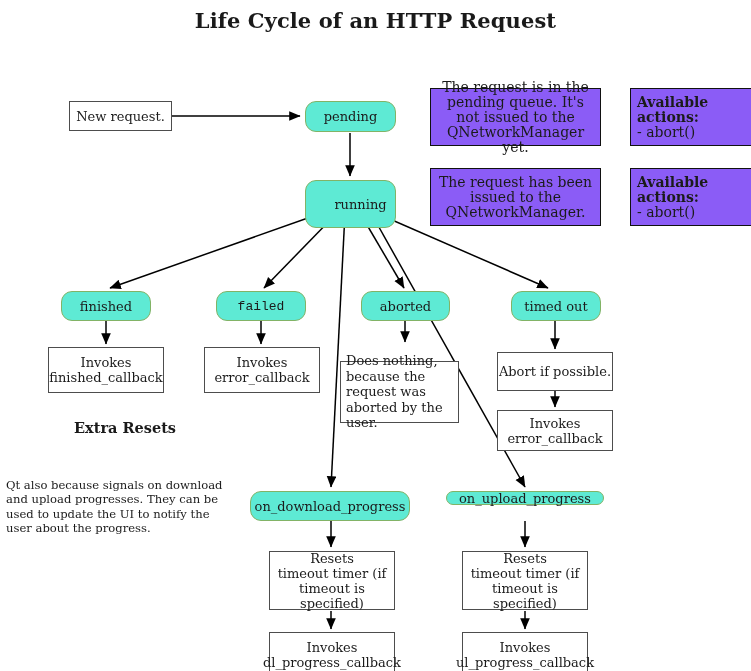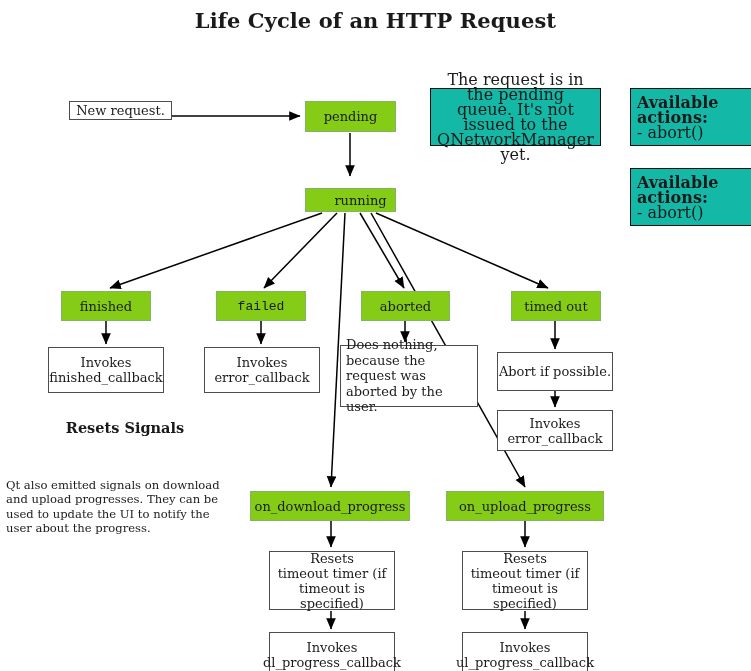--- a/index.html
+++ b/index.html
@@ -9,30 +9,30 @@
     font-family:"DejaVu Serif", serif;
     color:#1a1a1a;
     overflow:hidden;
     position:relative;
   }
   #canvas{position:absolute;left:0;top:0;width:751px;height:671px;}
   svg.edges{position:absolute;left:0;top:0;width:751px;height:671px;pointer-events:none;}
 
   .node{position:absolute;box-sizing:border-box;display:flex;align-items:center;justify-content:center;text-align:center;}
   .state{
-    background:#84cc16;border:1px solid #82b366;border-radius:0;
+    background:#5eead4;border:1px solid #82b366;border-radius:11px;
     font-size:13px;color:#1b1b1b;
   }
   .plain{
     background:#ffffff;border:1.4px solid #4d4d4d;
     font-size:13px;line-height:15px;color:#1b1b1b;
   }
   .desc{
-    background:#14b8a6;border:1.4px solid #111111;
-    font-size:16px;line-height:15px;color:#1b1b1b;
+    background:#8b5cf6;border:1.4px solid #111111;
+    font-size:14px;line-height:15px;color:#1b1b1b;
     padding:16px 6px;
   }
   .leftalign{justify-content:flex-start;text-align:left;}
   .desc .bold{font-weight:bold;}
   .title{
     position:absolute;left:0;top:8px;width:751px;text-align:center;
     font-size:21px;font-weight:bold;letter-spacing:.1px;
   }
   .extra-head{
     position:absolute;left:0;top:419px;width:250px;text-align:center;
@@ -88,29 +88,29 @@
       <path d="M331,521 L331,547"></path>
 
       <path d="M331,611 L331,629"></path>
 
       <path d="M525,521 L525,547"></path>
 
       <path d="M525,611 L525,629"></path>
     </g>
   </svg>
 
-  <div class="node plain" style="left:69px;top:101px;width:103px;height:19px;">
+  <div class="node plain" style="left:69px;top:101px;width:103px;height:30px;">
     <span>New request.</span>
   </div>
 
   <div class="node state" style="left:305px;top:101px;width:91px;height:31px;">
     <span>pending</span>
   </div>
 
-  <div class="node state" style="left:305px;top:188px;width:91px;height:24px;padding-left:20px;">
+  <div class="node state" style="left:305px;top:180px;width:91px;height:48px;padding-left:20px;">
     <span>running</span>
   </div>
 
   <div class="node state" style="left:61px;top:291px;width:90px;height:30px;">
     <span>finished</span>
   </div>
 
   <div class="node state" style="left:216px;top:291px;width:90px;height:30px;font-family:Liberation Mono, monospace;">
     <span>failed</span>
   </div>
@@ -120,35 +120,35 @@
   </div>
 
   <div class="node state" style="left:511px;top:291px;width:90px;height:30px;">
     <span>timed out</span>
   </div>
 
   <div class="node state" style="left:250px;top:491px;width:160px;height:30px;text-align:right;">
     <span>on_download_progress</span>
   </div>
 
-  <div class="node state" style="left:446px;top:491px;width:158px;height:30px;text-align:right;">
+  <div class="node state" style="left:446px;top:491px;width:158px;height:14px;text-align:right;">
     <span>on_upload_progress</span>
   </div>
 
   <div class="node plain" style="left:48px;top:347px;width:116px;height:46px;flex-direction:column;">
     <span>Invokes</span>
     <span>finished_callback</span>
   </div>
 
   <div class="node plain" style="left:204px;top:347px;width:116px;height:46px;flex-direction:column;">
     <span>Invokes</span>
     <span>error_callback</span>
   </div>
 
-  <div class="node plain leftalign" style="left:340px;top:345px;width:138px;height:62px;padding:8px 5px;line-height:15.5px;">
+  <div class="node plain leftalign" style="left:340px;top:361px;width:119px;height:62px;padding:8px 5px;line-height:15.5px;">
     <span>Does nothing, because the request was aborted by the user.</span>
   </div>
 
   <div class="node plain" style="left:497px;top:352px;width:116px;height:39px;">
     <span>Abort if possible.</span>
   </div>
 
   <div class="node plain" style="left:497px;top:410px;width:116px;height:41px;flex-direction:column;">
     <span>Invokes</span>
     <span>error_callback</span>
@@ -173,29 +173,32 @@
 
   <div class="node plain" style="left:462px;top:632px;width:126px;height:46px;flex-direction:column;">
     <span>Invokes</span>
     <span>ul_progress_callback</span>
   </div>
 
   <div class="node desc" style="left:430px;top:88px;width:171px;height:58px;">
     <span>The request is in the pending queue. It's not issued to the QNetworkManager yet.</span>
   </div>
 
+  <div class="node desc" style="left:430px;top:168px;width:171px;height:58px;">
+    <span>The request has been issued to the QNetworkManager.</span>
+  </div>
 
   <div class="node desc leftalign" style="left:630px;top:88px;width:125px;height:58px;flex-direction:column;align-items:flex-start;justify-content:center;">
     <span class="bold">Available actions:</span>
     <span>- abort()</span>
   </div>
 
   <div class="node desc leftalign" style="left:630px;top:168px;width:125px;height:58px;flex-direction:column;align-items:flex-start;justify-content:center;">
     <span class="bold">Available actions:</span>
     <span>- abort()</span>
   </div>
 
-  <div class="extra-head">Resets Signals</div>
+  <div class="extra-head">Extra Resets</div>
   <div class="extra-body">
-    <span>Qt also emitted signals on download and upload progresses. They can be used to update the UI to notify the user about the progress.</span>
+    <span>Qt also because signals on download and upload progresses. They can be used to update the UI to notify the user about the progress.</span>
   </div>
 
 </div>
 
 </body></html>

